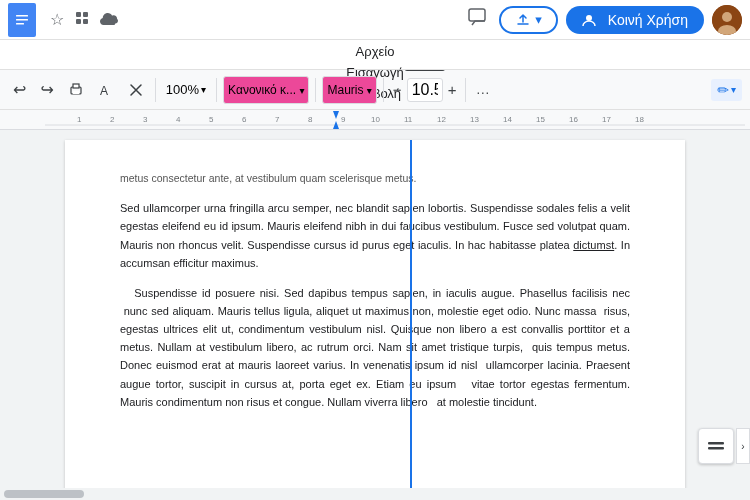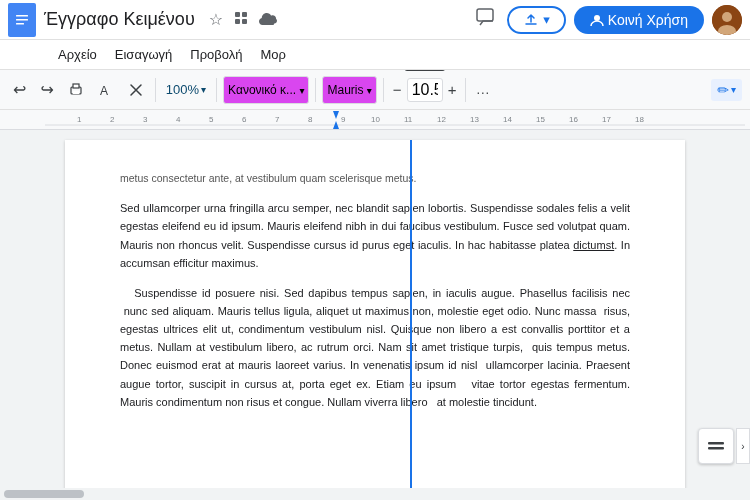--- a/index.html
+++ b/index.html
@@ -65,21 +65,21 @@
       border-radius: 20px;
       padding: 4px 14px;
       background: white;
       cursor: pointer;
       color: #1a73e8;
       font-size: 13px;
     }
     .share-btn {
       display: flex;
       align-items: center;
-      gap: 4px;
+      gap: 12px;
       background: #1a73e8;
       color: white;
       border: none;
       border-radius: 20px;
       padding: 6px 16px;
       font-size: 14px;
       cursor: pointer;
       font-weight: 500;
     }
     .avatar {
@@ -92,20 +92,21 @@
 
     
     .menu-bar {
       display: flex;
       align-items: center;
       background: white;
       padding: 2px 50px 2px 50px;
       height: 30px;
       gap: 2px;
       border-bottom: 1px solid #e0e0e0;
+      flex-direction: column;
     }
     .menu-item {
       padding: 2px 8px;
       font-size: 13px;
       color: #202124;
       cursor: pointer;
       border-radius: 3px;
     }
 
     
@@ -137,30 +138,30 @@
       background: #dadce0;
       margin: 0 2px;
     }
     .zoom-select {
       display: flex;
       align-items: center;
       border: none;
       background: none;
       cursor: pointer;
       font-size: 13px;
-      color: #0c4a6e;
+      color: #000000;
       padding: 2px 4px;
       border-radius: 3px;
     }
     .font-select {
       border: 1px solid #dadce0;
       border-radius: 3px;
       padding: 6px 4px;
       font-size: 12px;
-      background: #d946ef;
+      background: #ec4899;
       cursor: pointer;
       max-width: 95px;
       overflow: hidden;
       text-overflow: ellipsis;
       white-space: nowrap;
     }
 
     
     .font-size-area {
       display: flex;
@@ -344,21 +345,20 @@
 
 <div class="title-bar">
   <div class="doc-icon">
     <svg width="18" height="22" viewBox="0 0 18 22" fill="none">
       <rect width="18" height="22" rx="2" fill="#4285f4"></rect>
       <rect x="3" y="6" width="12" height="1.5" rx="0.5" fill="white"></rect>
       <rect x="3" y="10" width="12" height="1.5" rx="0.5" fill="white"></rect>
       <rect x="3" y="14" width="8" height="1.5" rx="0.5" fill="white"></rect>
     </svg>
   </div>
-  <span class="title-text">Έγγραφο Κειμένου</span>
   <div class="title-icons">
     <span class="title-icon-btn">☆</span>
     <span class="title-icon-btn">
       <svg width="16" height="16" viewBox="0 0 16 16" fill="none">
         <rect x="2" y="2" width="5" height="5" rx="1" fill="#5f6368"></rect>
         <rect x="9" y="2" width="5" height="5" rx="1" fill="#5f6368"></rect>
         <rect x="2" y="9" width="5" height="5" rx="1" fill="#5f6368"></rect>
         <rect x="9" y="9" width="5" height="5" rx="1" fill="#5f6368"></rect>
       </svg>
     </span>

